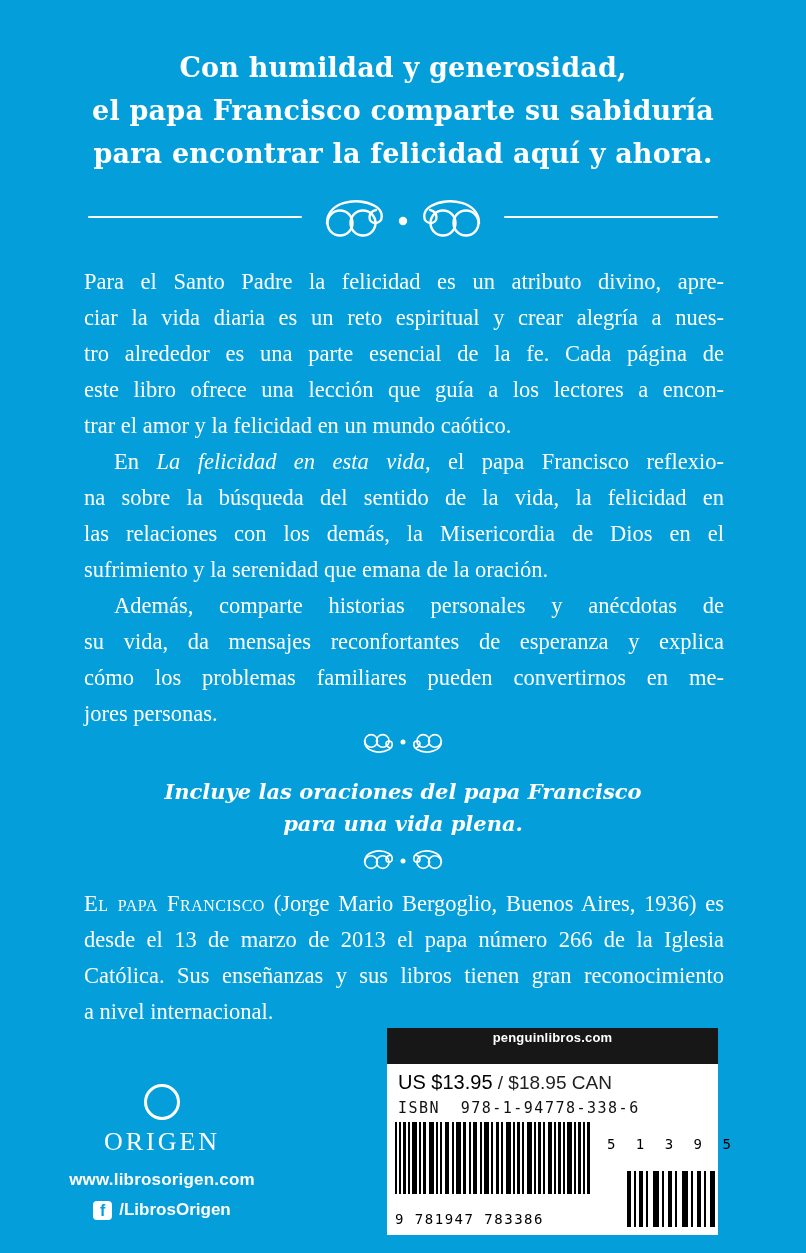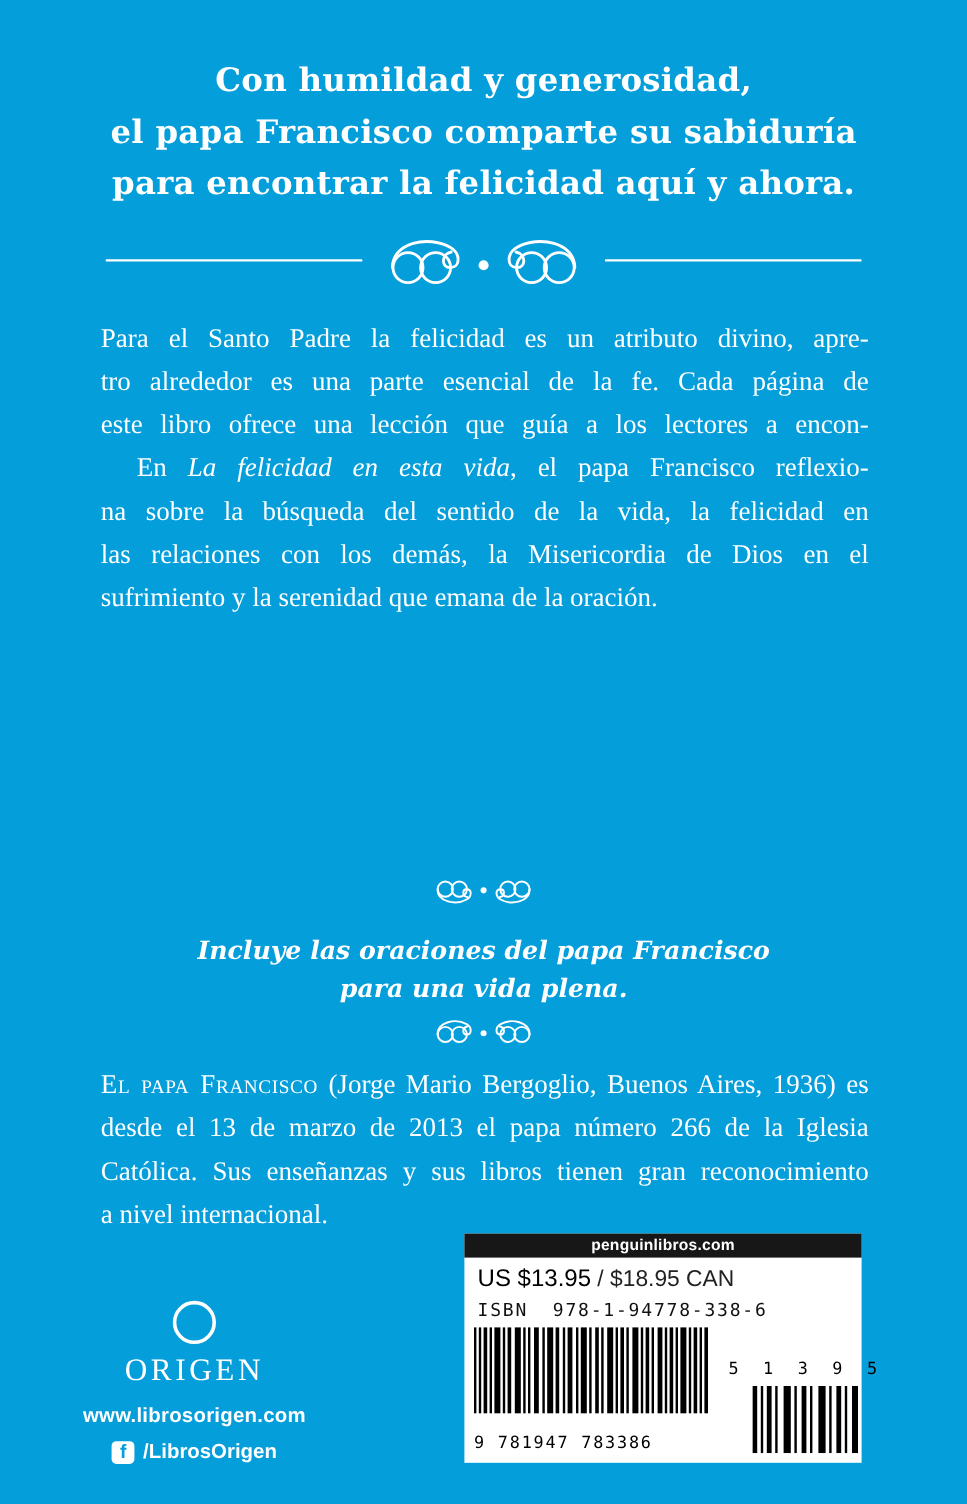--- a/index.html
+++ b/index.html
@@ -95,21 +95,21 @@
     display:inline-block;text-align:center;
     font-family:"Liberation Sans",sans-serif;font-weight:bold;
   }
 
   
   .barcode-box{
     position:absolute;left:387px;top:1028px;width:331px;
     background:#ffffff;color:#000;
   }
   .penguin-bar{
-    background:#171717;color:#fff;height:20px;line-height:20px;
+    background:#171717;color:#fff;height:36px;line-height:20px;
     font-family:"Liberation Sans",sans-serif;font-weight:bold;
     font-size:13px;text-align:center;letter-spacing:.2px;
   }
   .price-line{
     font-family:"Liberation Sans",sans-serif;
     font-size:19px;padding:7px 0 0 11px;color:#111;
     white-space:nowrap;
   }
   .price-us{font-weight:normal;font-size:20px;color:#000;}
   .price-sep{font-weight:normal;color:#222;}
@@ -126,21 +126,21 @@
   }
   .main-code svg{display:block;}
   .main-digits{
     font-family:"DejaVu Sans Mono",monospace;
     font-size:14px;letter-spacing:1.5px;margin-top:17px;
     white-space:nowrap;color:#000;
   }
   .addon-code{display:flex;flex-direction:column;align-items:center;}
   .addon-digits{
     font-family:"DejaVu Sans Mono",monospace;
-    font-size:14px;letter-spacing:6px;margin-bottom:6px;
+    font-size:14px;letter-spacing:6px;margin-bottom:19px;
     white-space:nowrap;color:#000;
   }
 </style>
 </head>
 <body>
 
 <div class="page">
 
   <div class="headline">
       <div class="line">Con humildad y generosidad,</div>
@@ -162,28 +162,36 @@
         <circle cx="45" cy="28" r="12.5"></circle>
         <path d="M9,28 C9,7 39,1 57,11 C66,16 66,28 57,28 C50,28 49,17 58,15"></path>
       </g>
     </svg>
     <div class="rule"></div>
   </div>
 
   <div class="body-text">
       <div class="para">
         <div class="line">Para el Santo Padre la felicidad es un atributo divino, apre-</div>
+        <div class="line">ciar la vida diaria es un reto espiritual y crear alegría a nues-</div>
         <div class="line">tro alrededor es una parte esencial de la fe. Cada página de</div>
         <div class="line">este libro ofrece una lección que guía a los lectores a encon-</div>
+        <div class="line last">trar el amor y la felicidad en un mundo caótico.</div>
       </div>
       <div class="para">
         <div class="line indent">En <em>La felicidad en esta vida</em>, el papa Francisco reflexio-</div>
         <div class="line">na sobre la búsqueda del sentido de la vida, la felicidad en</div>
         <div class="line">las relaciones con los demás, la Misericordia de Dios en el</div>
         <div class="line last">sufrimiento y la serenidad que emana de la oración.</div>
+      </div>
+      <div class="para">
+        <div class="line indent">Además, comparte historias personales y anécdotas de</div>
+        <div class="line">su vida, da mensajes reconfortantes de esperanza y explica</div>
+        <div class="line">cómo los problemas familiares pueden convertirnos en me-</div>
+        <div class="line last">jores personas.</div>
       </div>
     </div>
 
   <div class="orn-wrap" id="orn-top">
     <svg width="86" height="24" viewBox="0 0 170 44" fill="none" stroke="#ffffff" stroke-width="3.2" stroke-linecap="round">
       <g>
         <circle cx="22" cy="28" r="12.5"></circle>
         <circle cx="45" cy="28" r="12.5"></circle>
         <path d="M9,28 C9,7 39,1 57,11 C66,16 66,28 57,28 C50,28 49,17 58,15"></path>
       </g>

